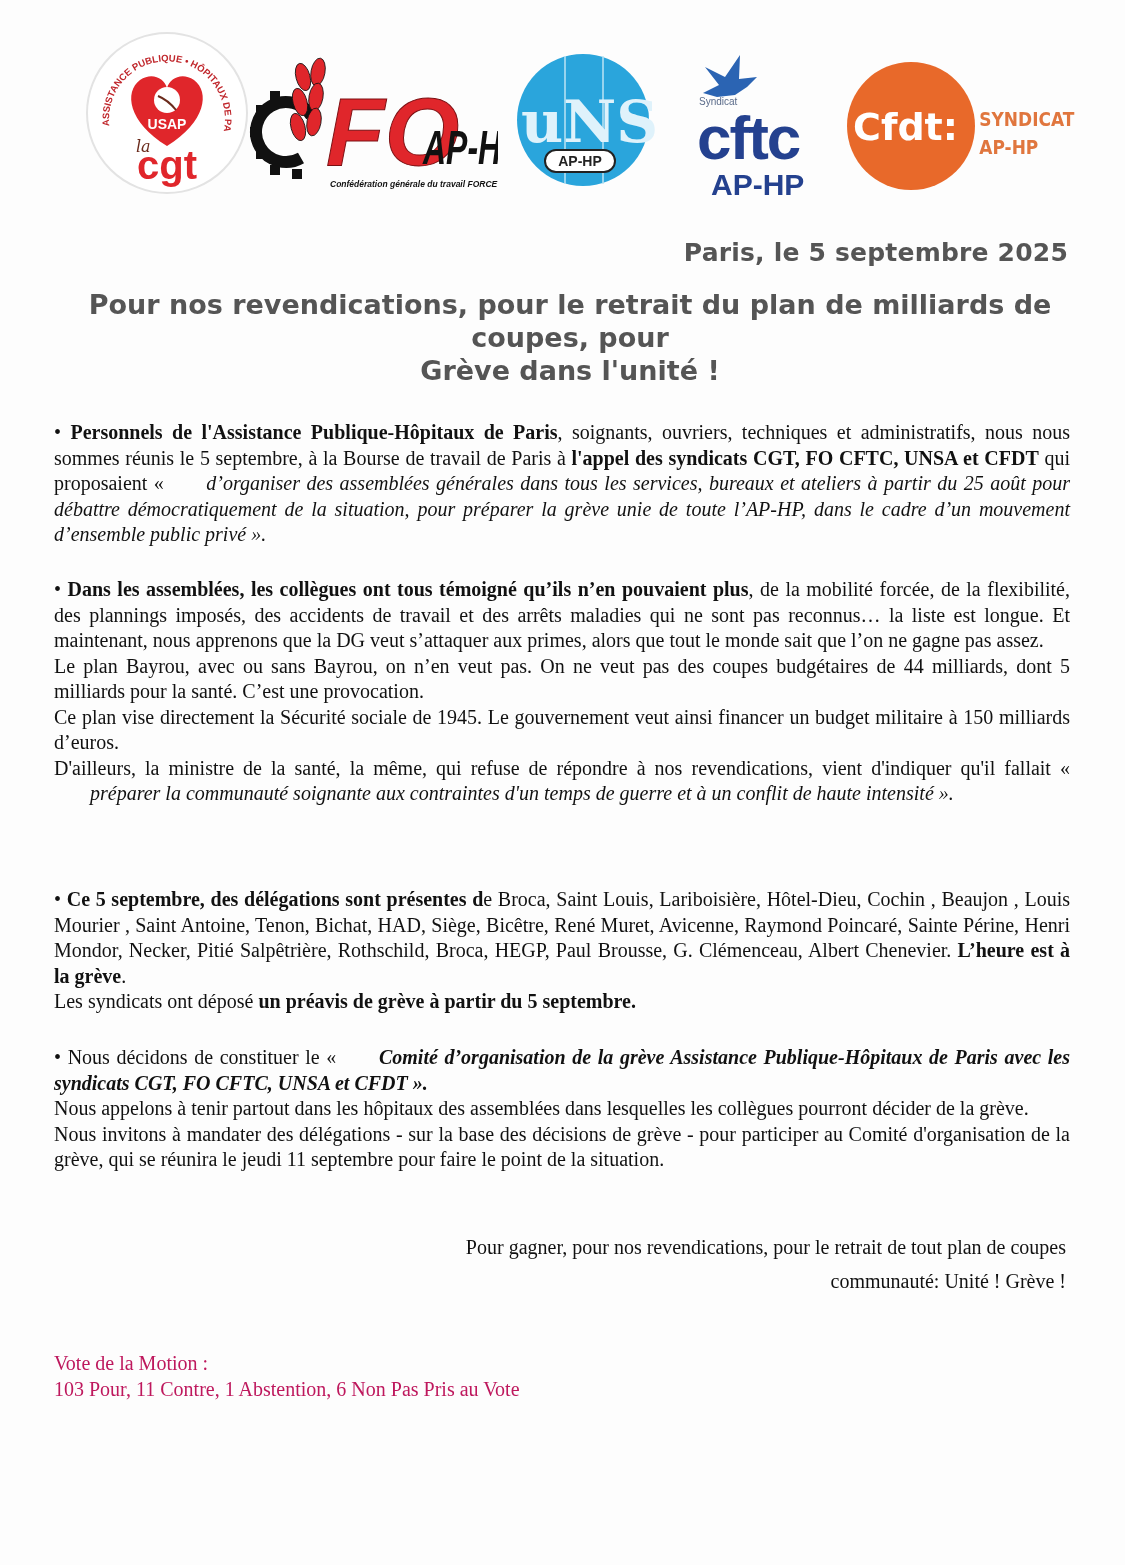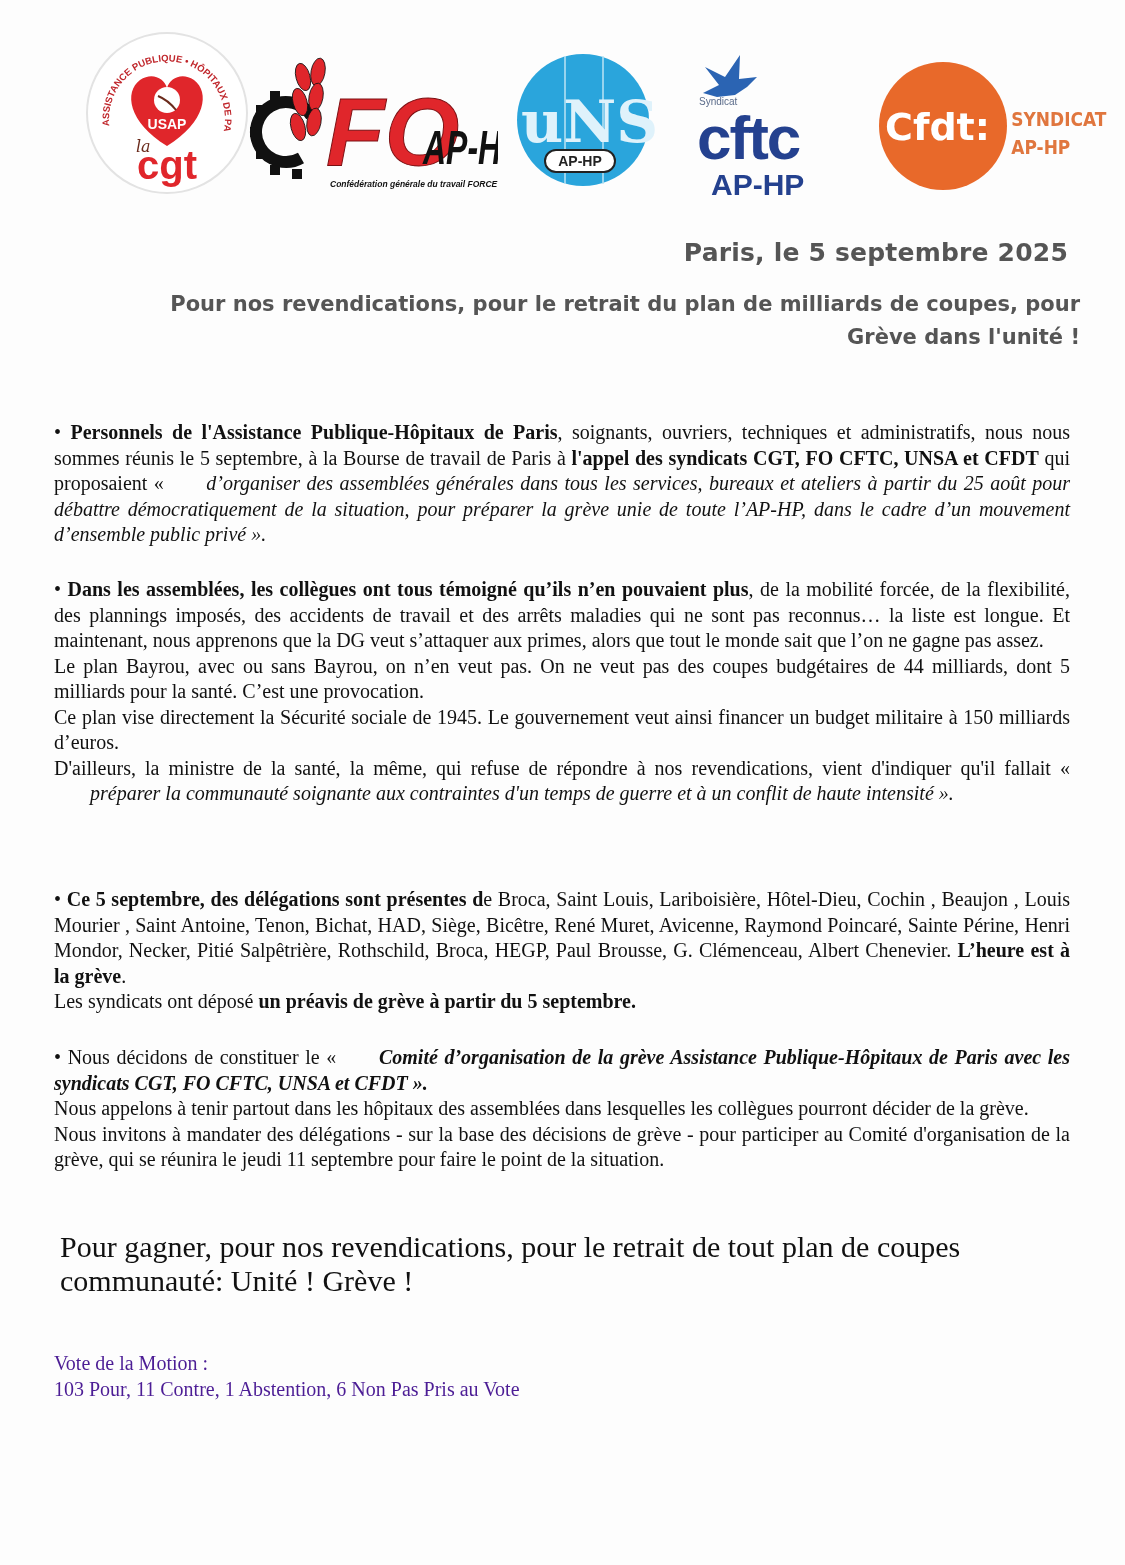--- a/index.html
+++ b/index.html
@@ -9,35 +9,35 @@
   
   .cgt { left:6px; top:10px; width:158px; height:158px; border-radius:50%; border:2px solid #e3e3e3; background:#fff; }
   .cgt svg { position:absolute; left:0; top:0; }
   
   .fo { left:168px; top:25px; width:250px; height:150px; }
   
   .unsa { left:435px; top:28px; width:140px; height:140px; }
   
   .cftc { left:615px; top:25px; width:140px; height:155px; }
   
-  .cfdt { left:765px; top:40px; width:230px; height:130px;margin-left:32px; }
+  .cfdt { left:765px; top:40px; width:230px; height:130px; }
 
   .date { position:absolute; right:57px; top:238px; font-family:"DejaVu Sans", sans-serif; font-weight:bold; font-size:25px; color:#555555; letter-spacing:0.2px; }
-  .headline { position:absolute; left:60px; width:1020px; top:288px; text-align:right; font-family:"DejaVu Sans", sans-serif; font-weight:bold; font-size:21px; line-height:33px; color:#555555; }
+  .headline { position:absolute; left:60px; width:1020px; top:288px; text-align:center; font-family:"DejaVu Sans", sans-serif; font-weight:bold; font-size:27px; line-height:33px; color:#555555; }
   .body-text { position:absolute; left:54px; width:1016px; font-family:"Liberation Serif", serif; font-size:20px; line-height:25.5px; color:#111; text-align:justify; }
   .body-text p { margin:0; }
   .body-text .last { text-align-last:left; }
   b { font-weight:bold; }
   i { font-style:italic;margin-left:36px; }
   .p1 { top:420px; }
   .p2 { top:577px; }
   .p3 { top:887px; }
   .p4 { top:1045px; }
-  .closing { position:absolute; left:60px; width:1006px; top:1230px; text-align:left; font-family:"Liberation Serif", serif; font-size:30px; line-height:34px; color:#111; }
-  .vote { position:absolute; left:54px; top:1350px; font-family:"Liberation Serif", serif; font-size:20px; line-height:26px; color:#4c1d95; }
+  .closing { position:absolute; left:60px; width:1006px; top:1230px; text-align:right; font-family:"Liberation Serif", serif; font-size:20px; line-height:34px; color:#111; }
+  .vote { position:absolute; left:54px; top:1350px; font-family:"Liberation Serif", serif; font-size:20px; line-height:26px; color:#be185d; }
 </style>
 </head>
 <body>
 
 <div class="logos">
 
   <div class="logo cgt">
     <svg width="158" height="158" viewBox="0 0 158 158">
       <defs>
           <path id="ringpath" d="M 22 96 A 58 58 0 1 1 136 96"></path>

